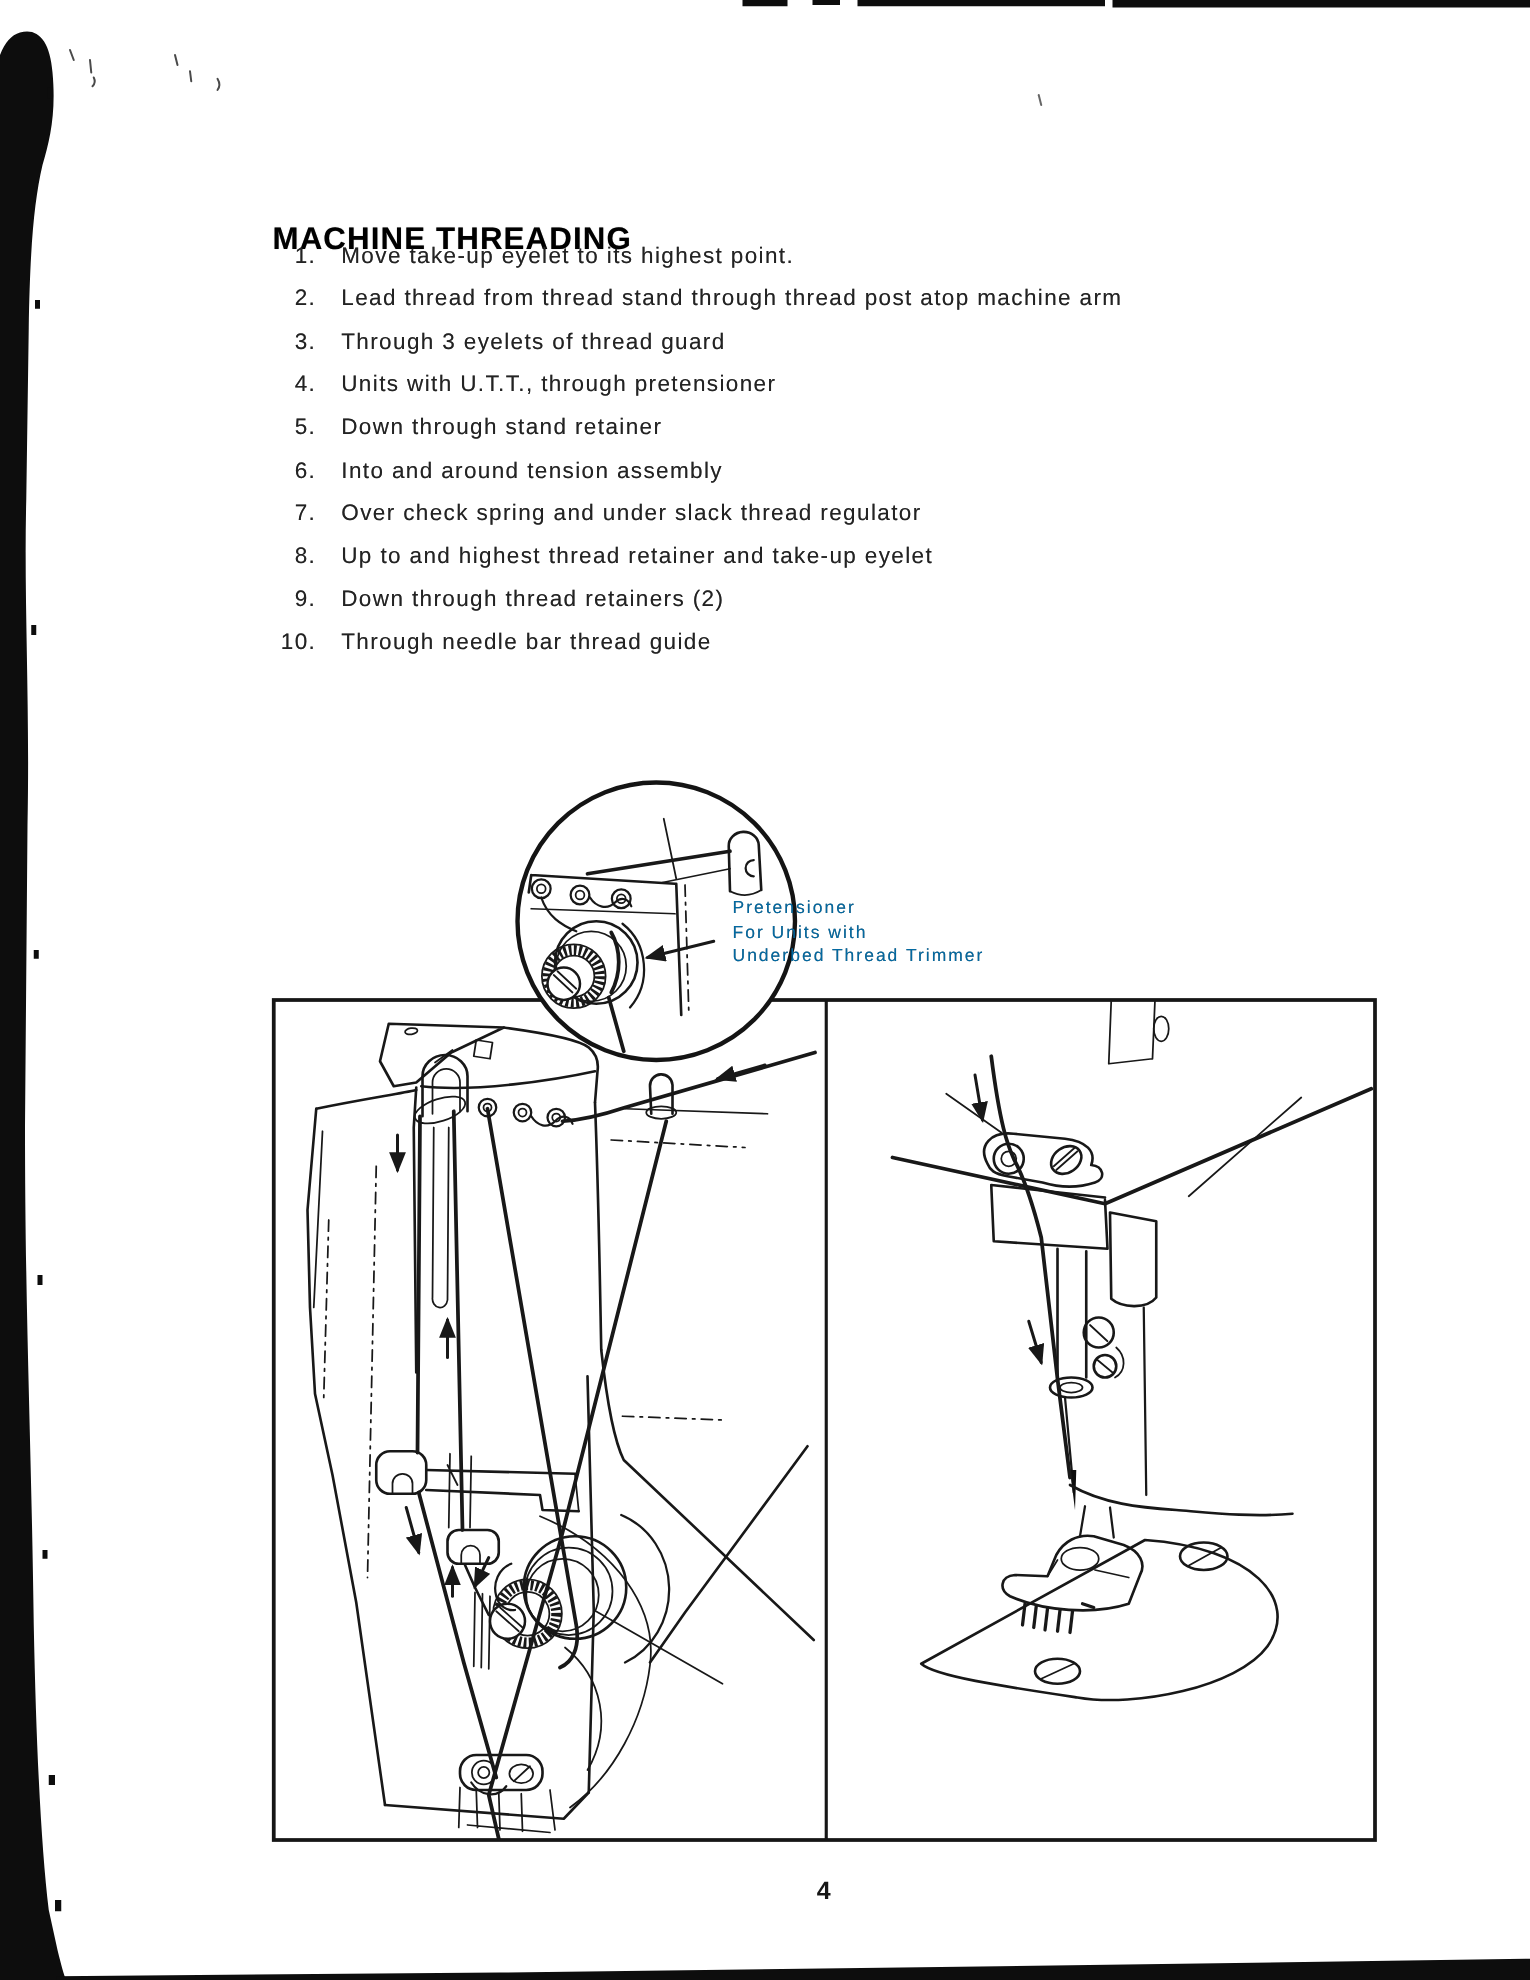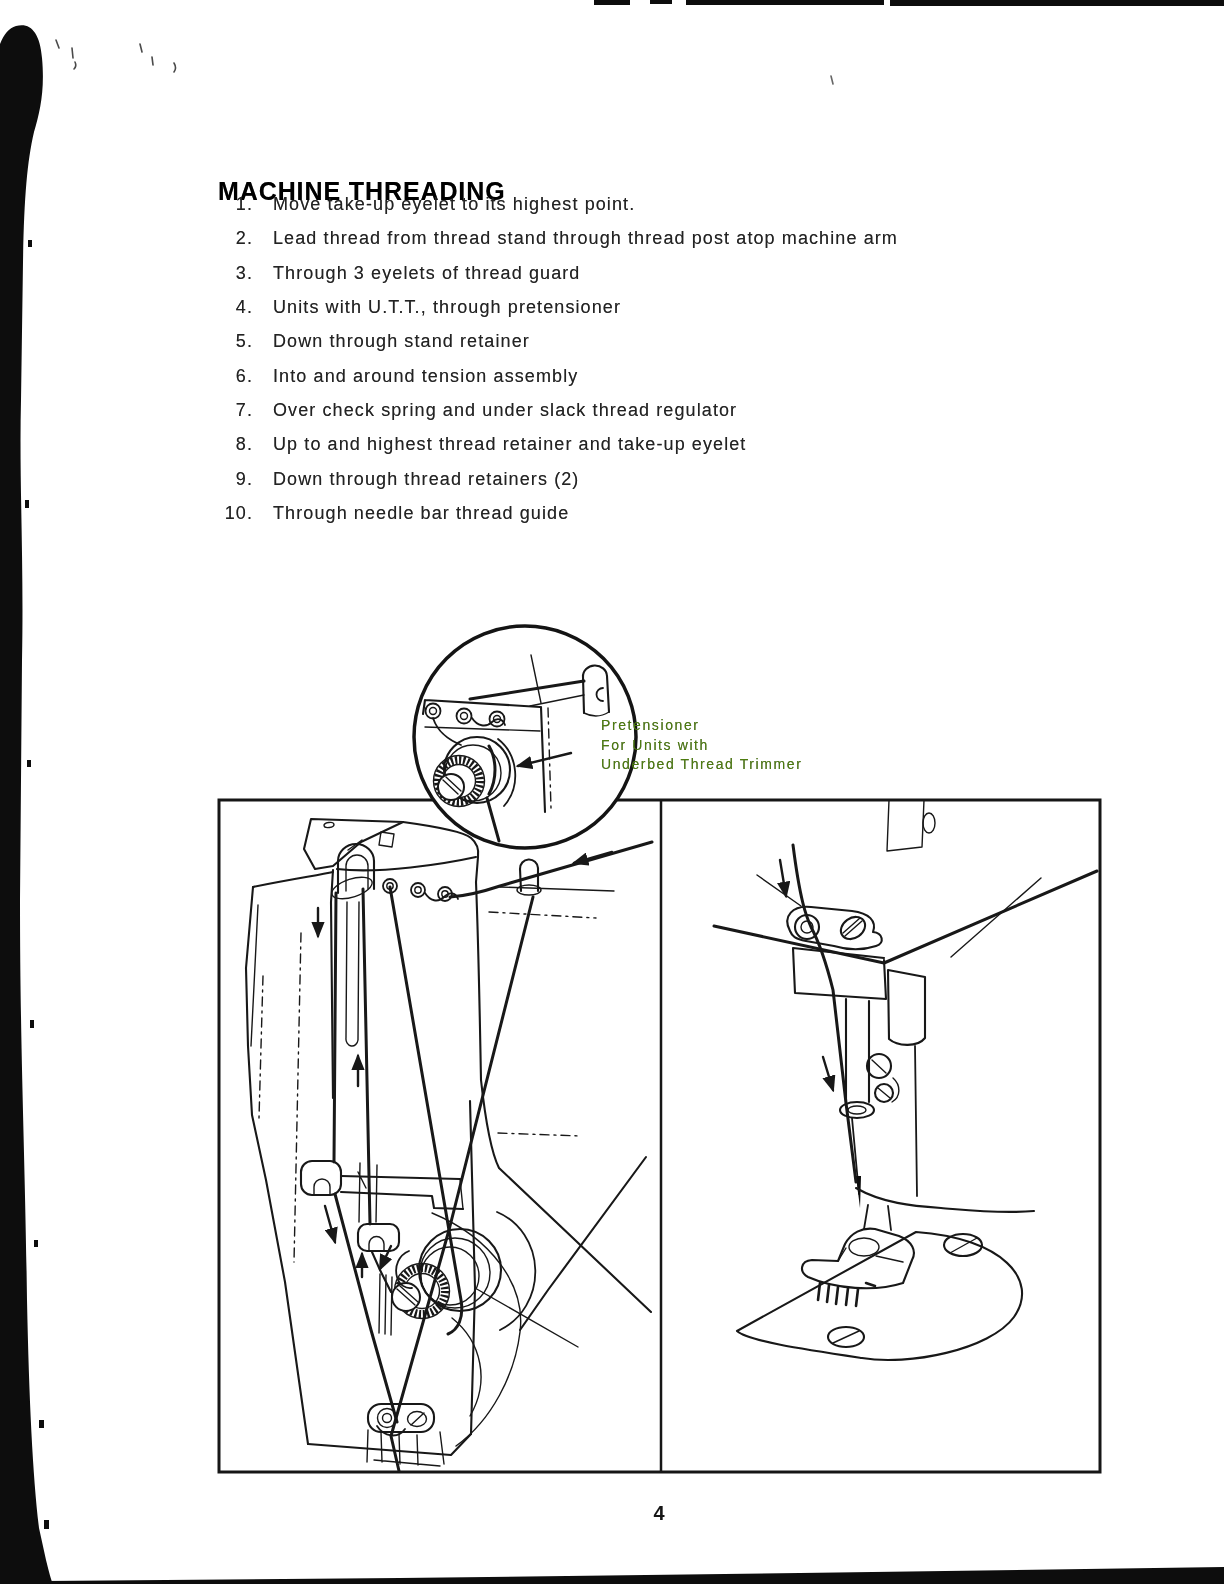--- a/index.html
+++ b/index.html
@@ -17,22 +17,22 @@
     position:absolute;left:218px;top:194px;margin:0;padding:0;list-style:none;
   }
   .step{
     display:flex;height:34.35px;align-items:flex-start;
     font-size:18px;letter-spacing:1.1px;color:#232323;
     text-shadow:0 0 .5px rgba(0,0,0,.45);white-space:nowrap;
   }
   .step-num{width:35px;text-align:right;flex:none;}
   .step-text{margin-left:20px;}
   .callout{
-    position:absolute;left:601px;top:716px;
-    font-size:14px;line-height:19.5px;letter-spacing:1.6px;color:#4d7c0f;
+    position:absolute;left:586px;top:716px;
+    font-size:14px;line-height:19.5px;letter-spacing:1.6px;color:#0369a1;
     text-shadow:0 0 .5px rgba(0,0,0,.5);white-space:nowrap;
   }
   .pagenum{
     position:absolute;left:646px;top:1502px;width:26px;text-align:center;
     font-size:20px;font-weight:bold;color:#161616;
   }
   svg.fig{position:absolute;left:0;top:0;}
   .ln{fill:none;stroke:#181818;stroke-width:2.1;stroke-linecap:round;stroke-linejoin:round;}
   .bold{stroke-width:3;}
   .thin{stroke-width:1.4;}

